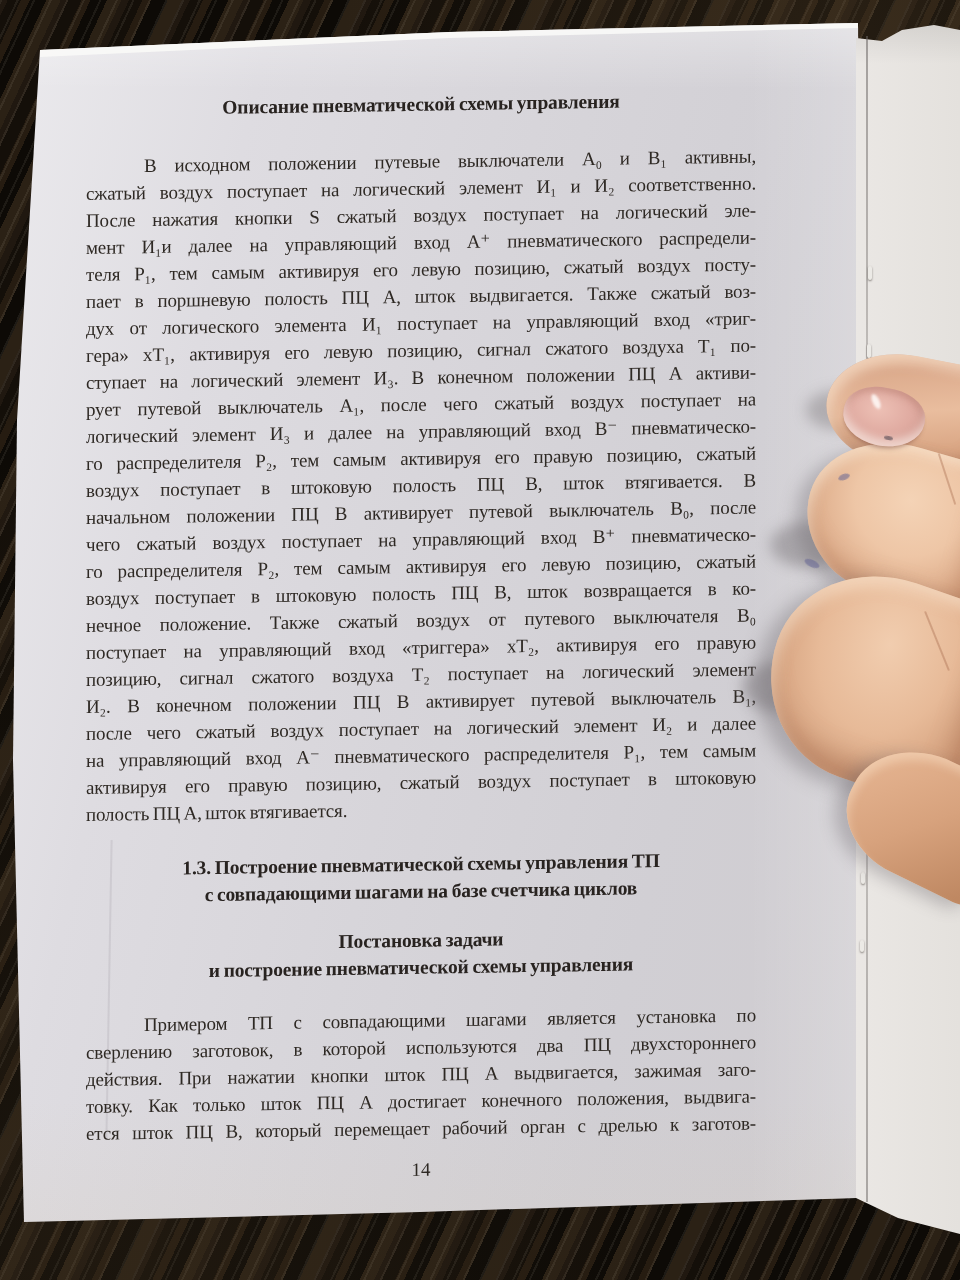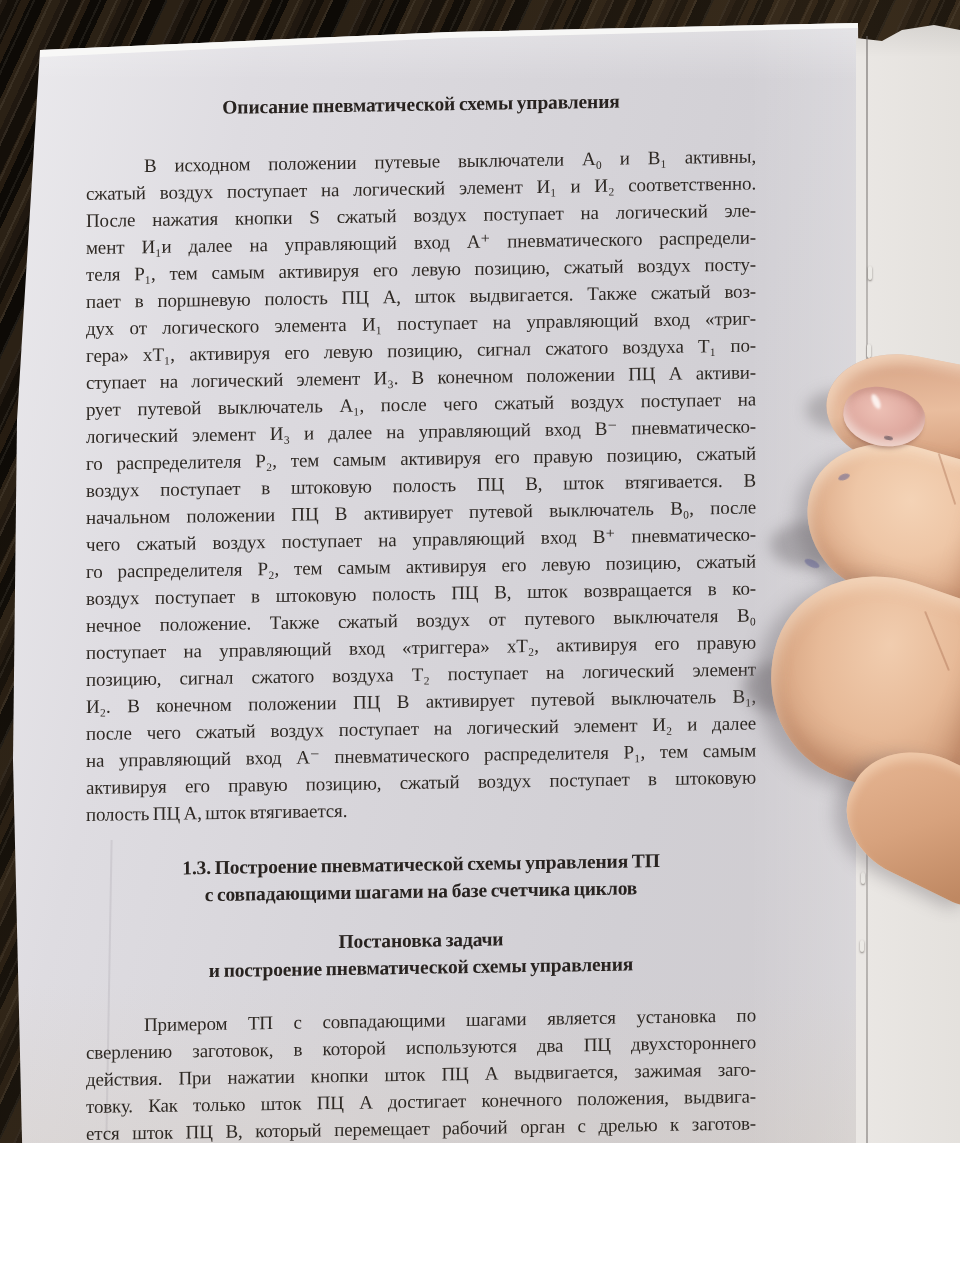--- a/index.html
+++ b/index.html
@@ -1,16 +1,16 @@
 <!DOCTYPE html>
 <html><head>
 <meta charset="utf-8">
 <style>
   html,body{margin:0;padding:0;width:960px;height:1280px;overflow:hidden;}
-  .scene{position:absolute;inset:0;width:960px;height:1143px;overflow:hidden;
+  .scene{position:absolute;inset:0;width:960px;height:1280px;overflow:hidden;
     background:
       radial-gradient(ellipse at 88% 4%, rgba(90,70,45,0.30), transparent 42%),
       radial-gradient(ellipse at 10% 96%, rgba(70,55,35,0.25), transparent 45%),
       repeating-linear-gradient(115deg, rgba(255,244,220,0.07) 0 2px, rgba(255,255,255,0) 2px 15px),
       repeating-linear-gradient(115deg, #201810 0 7px, #140f09 7px 19px, #261c11 19px 27px, #0d0a06 27px 42px, #2b2115 42px 55px);
     background-color:#140f0a;
     font-family:"Liberation Serif","DejaVu Serif",serif;}
 
   
   .page-left{position:absolute;inset:0;

